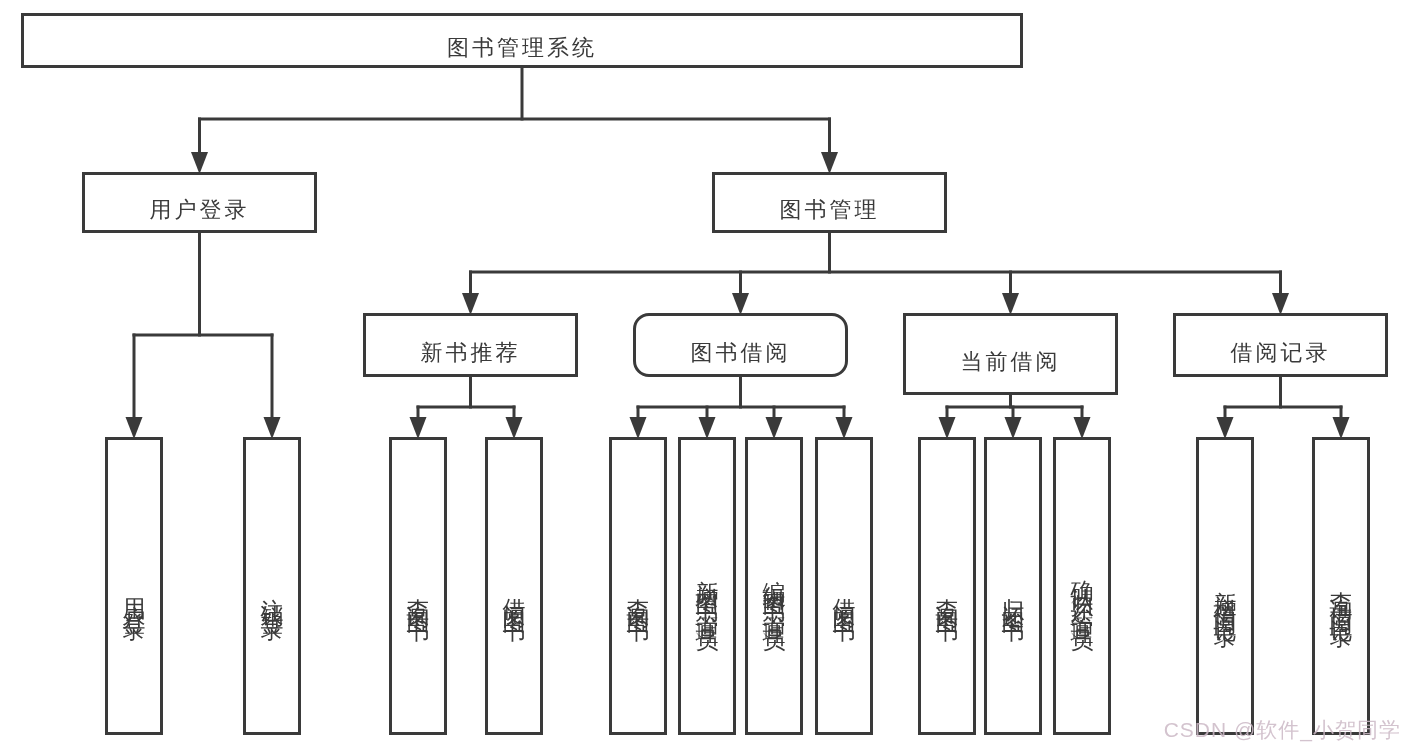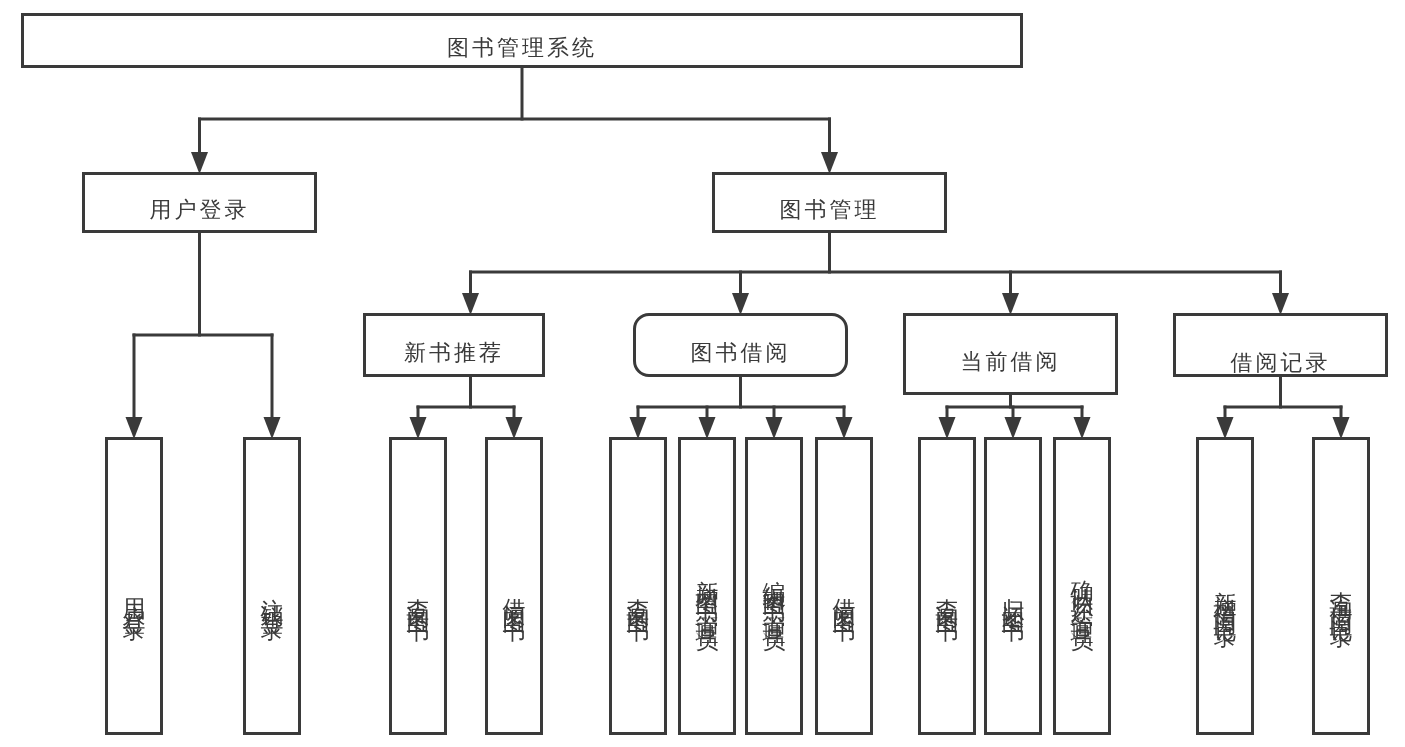--- a/index.html
+++ b/index.html
@@ -130,21 +130,21 @@
       </div>
       <div class="node leaf" style="left: 105px; top: 437px; width: 58px; height: 298px;">
         <span class="lbl">用户登录</span>
       </div>
       <div class="node leaf" style="left: 243px; top: 437px; width: 58px; height: 298px;">
         <span class="lbl">注销登录</span>
       </div>
       <div class="node" style="left: 712px; top: 172px; width: 235px; height: 61px; justify-content: center;">
         <span class="lbl">图书管理</span>
       </div>
-      <div class="node" style="left: 363px; top: 313px; width: 182px; height: 64px;">
+      <div class="node" style="left: 363px; top: 313px; width: 215px; height: 64px;">
         <span class="lbl">新书推荐</span>
       </div>
       <div class="node leaf" style="left: 389px; top: 437px; width: 58px; height: 298px;">
         <span class="lbl">查询图书</span>
       </div>
       <div class="node leaf" style="left: 485px; top: 437px; width: 58px; height: 298px;">
         <span class="lbl">借阅图书</span>
       </div>
       <div class="node" style="left: 633px; top: 313px; width: 215px; height: 64px; border-radius: 16px;">
         <span class="lbl">图书借阅</span>
@@ -166,23 +166,24 @@
       </div>
       <div class="node leaf" style="left: 918px; top: 437px; width: 58px; height: 298px;">
         <span class="lbl">查询图书</span>
       </div>
       <div class="node leaf" style="left: 984px; top: 437px; width: 58px; height: 298px;">
         <span class="lbl">归还图书</span>
       </div>
       <div class="node leaf" style="left: 1053px; top: 437px; width: 58px; height: 298px;">
         <span class="lbl">确认归还（管理员）</span>
       </div>
-      <div class="node" style="left: 1173px; top: 313px; width: 215px; height: 64px; align-items: flex-end;">
+      <div class="node" style="left: 1173px; top: 313px; width: 215px; height: 64px;">
         <span class="lbl">借阅记录</span>
       </div>
       <div class="node leaf" style="left: 1196px; top: 437px; width: 58px; height: 298px;">
         <span class="lbl">新增借阅记录</span>
       </div>
       <div class="node leaf" style="left: 1312px; top: 437px; width: 58px; height: 298px;">
         <span class="lbl">查询借阅记录</span>
       </div>
     </div>
+  <div class="watermark">CSDN @软件_小贺同学</div>
 </div>
 
 </body></html>

